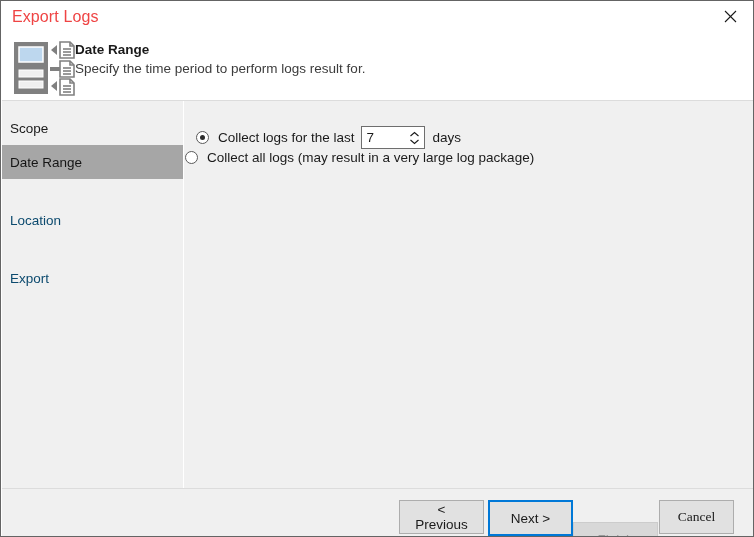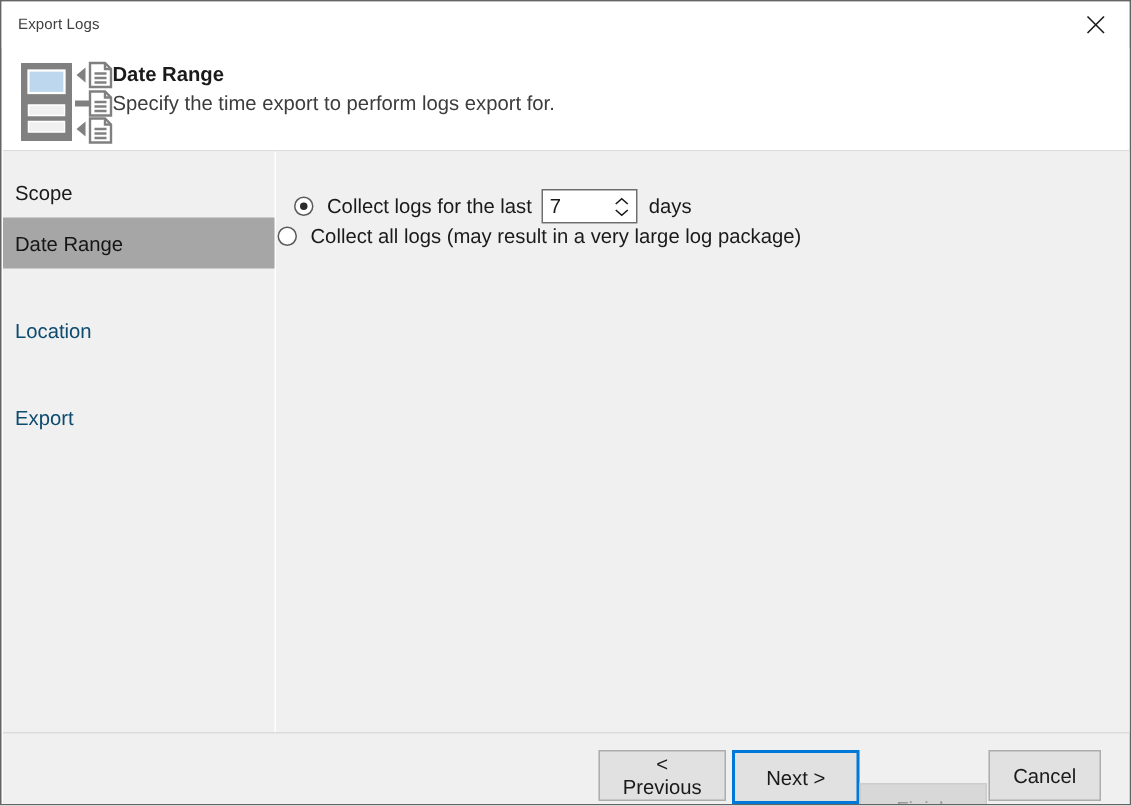--- a/index.html
+++ b/index.html
@@ -28,22 +28,22 @@
     position: absolute;
     left: 0; top: 0;
     width: 752px;
     height: 31px;
     background: #ffffff;
     display: flex;
     align-items: center;
   }
   .title-text {
     margin-left: 11px;
-    font-size: 10px;
-    color: #404040;
+    font-size: 16px;
+    color: #ef4444;
     letter-spacing: .1px;
   }
   .close-btn {
     position: absolute;
     right: 0; top: 0;
     width: 45px;
     height: 30px;
     display: flex;
     align-items: center;
     justify-content: center;
@@ -216,21 +216,21 @@
     background: #e1e1e1;
   }
   .btn.disabled {
     color: #9a9a9a;
     background: #d8d8d8;
     border-color: #cccccc;
   }
   .btn-prev   { left: 397px; width: 85px; }
   .btn-next   { left: 486px; width: 85px; text-align: center; }
   .btn-finish { left: 571px; width: 85px; margin-top: 22px; }
-  .btn-cancel { left: 657px; width: 75px; }
+  .btn-cancel { left: 657px; width: 75px; font-family: Liberation Serif, serif; }
 </style>
 </head>
 <body>
 
 <div class="window">
 
   <div class="titlebar">
     <span class="title-text">Export Logs</span>
     <div class="close-btn">
       <svg width="13" height="13" viewBox="0 0 13 13">
@@ -272,21 +272,21 @@
         <g fill="none" stroke="#808080" stroke-width="1.6">
           <path d="M47 39 L57 39 L61 43 L61 55 L47 55 Z" fill="#ffffff"></path>
           <path d="M57 39 L57 43 L61 43"></path>
           <line x1="50" y1="46" x2="58" y2="46"></line>
           <line x1="50" y1="49" x2="58" y2="49"></line>
           <line x1="50" y1="52" x2="58" y2="52"></line>
         </g>
       </svg>
     </div>
     <div class="header-title">Date Range</div>
-    <div class="header-desc">Specify the time export to perform logs export for.</div>
+    <div class="header-desc">Specify the time period to perform logs result for.</div>
   </div>
 
   <div class="body">
 
     <div class="sidebar">
       <div class="nav-item">
         <span>Scope</span>
       </div>
       <div class="nav-item selected">
         <span>Date Range</span>

